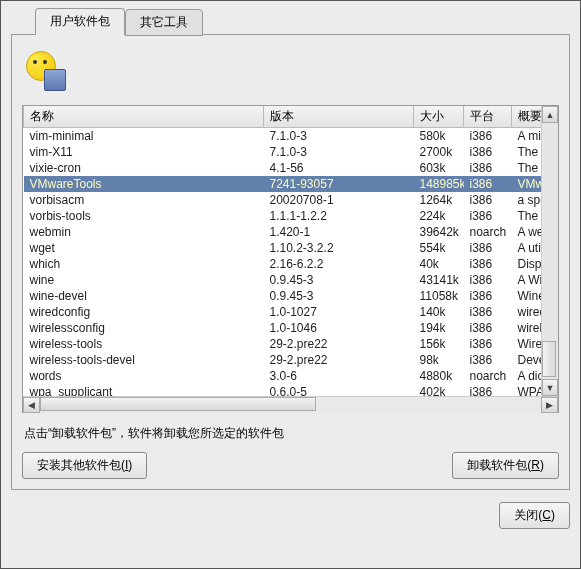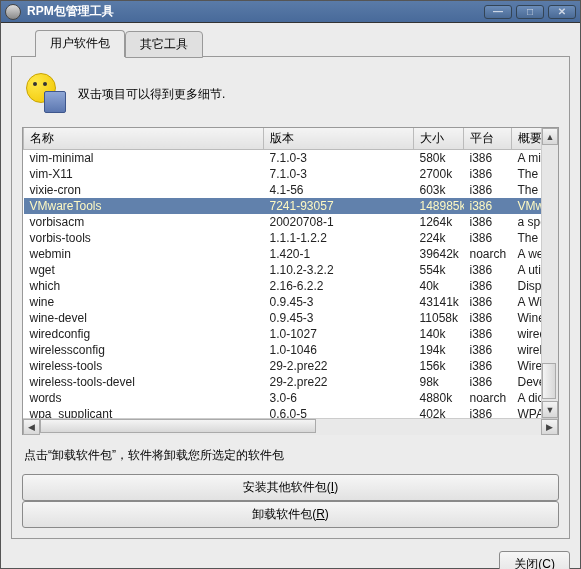--- a/index.html
+++ b/index.html
@@ -43,52 +43,42 @@
   .hscroll { height: 17px; background: #e6e6e6; border-top:1px solid #ccc; display:flex; align-items:center;}
   .hscroll .arrow { width: 17px; height: 16px; background: linear-gradient(#f4f4f4,#d8d8d8); border:1px solid #aaa; display:flex;align-items:center;justify-content:center;font-size:9px;color:#444;}
   .hscroll .track { flex:1; height:16px; background:#e9e9e9; position:relative;}
   .hscroll .thumb { position:absolute; left:0; top:0; height:14px; width:55%; background:linear-gradient(#f4f4f4,#d8d8d8); border:1px solid #aaa;}
   .vscroll { position:absolute; right:0; top:0; width:17px; height:290px; background:#e6e6e6; border-left:1px solid #ccc;}
   .vscroll .arrow { height:17px; width:16px; background:linear-gradient(#f4f4f4,#d8d8d8); border:1px solid #aaa; display:flex;align-items:center;justify-content:center;font-size:9px;color:#444;}
   .vscroll .vtrack{ height:256px; position:relative;}
   .vscroll .vthumb{ position:absolute; top:218px; left:0; width:14px; height:36px; background:linear-gradient(to right,#f4f4f4,#d8d8d8); border:1px solid #aaa;}
   
   .footer-note { margin: 12px 2px 10px 2px; font-size: 12px; }
-  .btn-row { display: flex; justify-content: space-between; margin-top: 6px; flex-direction: column; }
+  .btn-row { display: flex; justify-content: space-between; margin-top: 6px; }
   .btn { padding: 4px 14px; border: 1px solid #8a8a8a; background: linear-gradient(#f6f6f6,#e2e2e2); border-radius: 3px; font-size: 12px; cursor:default;}
   .btn u { text-decoration: underline; }
   
   .bottom-bar { display:flex; justify-content:flex-end; padding: 8px 10px; }
 </style>
 </head>
 <body>
 
 <div class="window">
-  <div class="titlebar">
-    <div class="app-icon"></div>
-    <div class="title">RPM包管理工具</div>
-    <div class="win-buttons">
-      <div class="win-btn">—</div>
-      <div class="win-btn">□</div>
-      <div class="win-btn">✕</div>
-    </div>
-  </div>
 
   <div class="content">
     <div class="tabs">
       <div class="tab active">用户软件包</div>
       <div class="tab inactive">其它工具</div>
     </div>
     <div class="panel">
       <div class="hint-row">
         <div class="hint-icon">
           <div class="ball"></div>
             <div class="box"></div>
         </div>
-        <div class="hint-text">双击项目可以得到更多细节.</div>
       </div>
 
       <div class="table-wrap">
         <div class="table-scroll">
           <table>
             <colgroup>
               <col class="col-name">
                 <col class="col-ver">
                 <col class="col-size">
                 <col class="col-plat">

